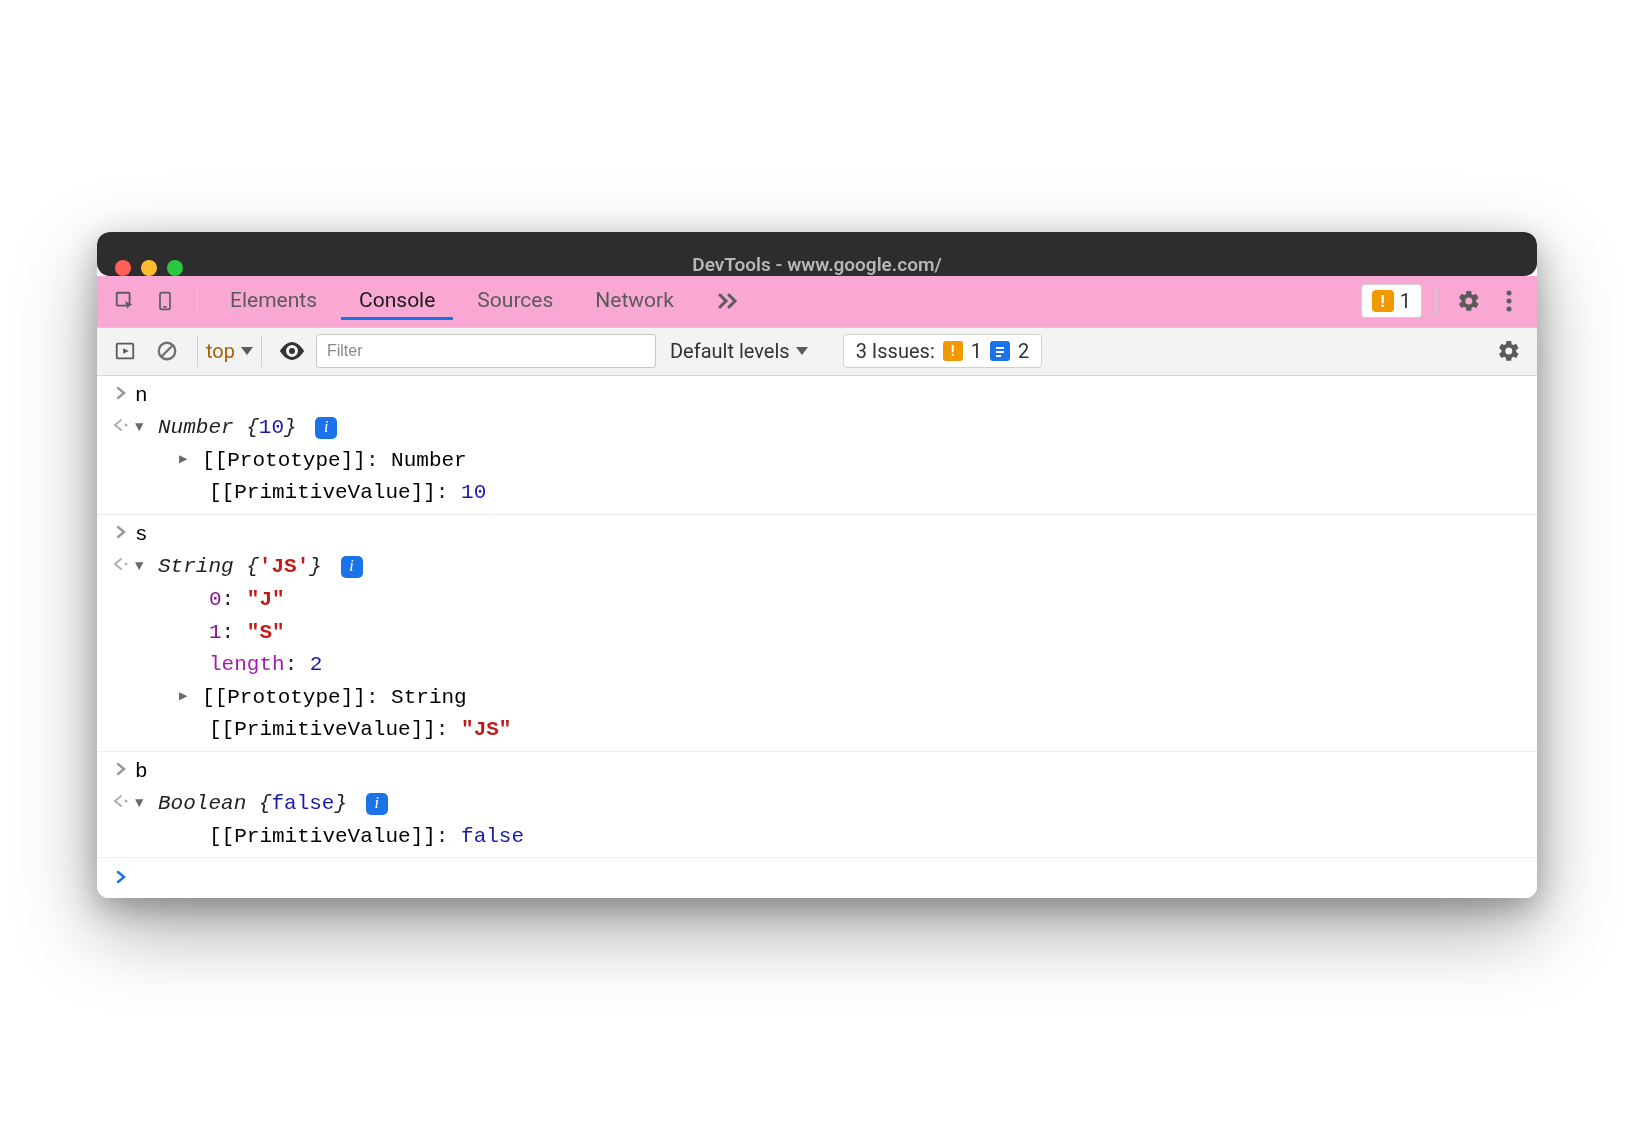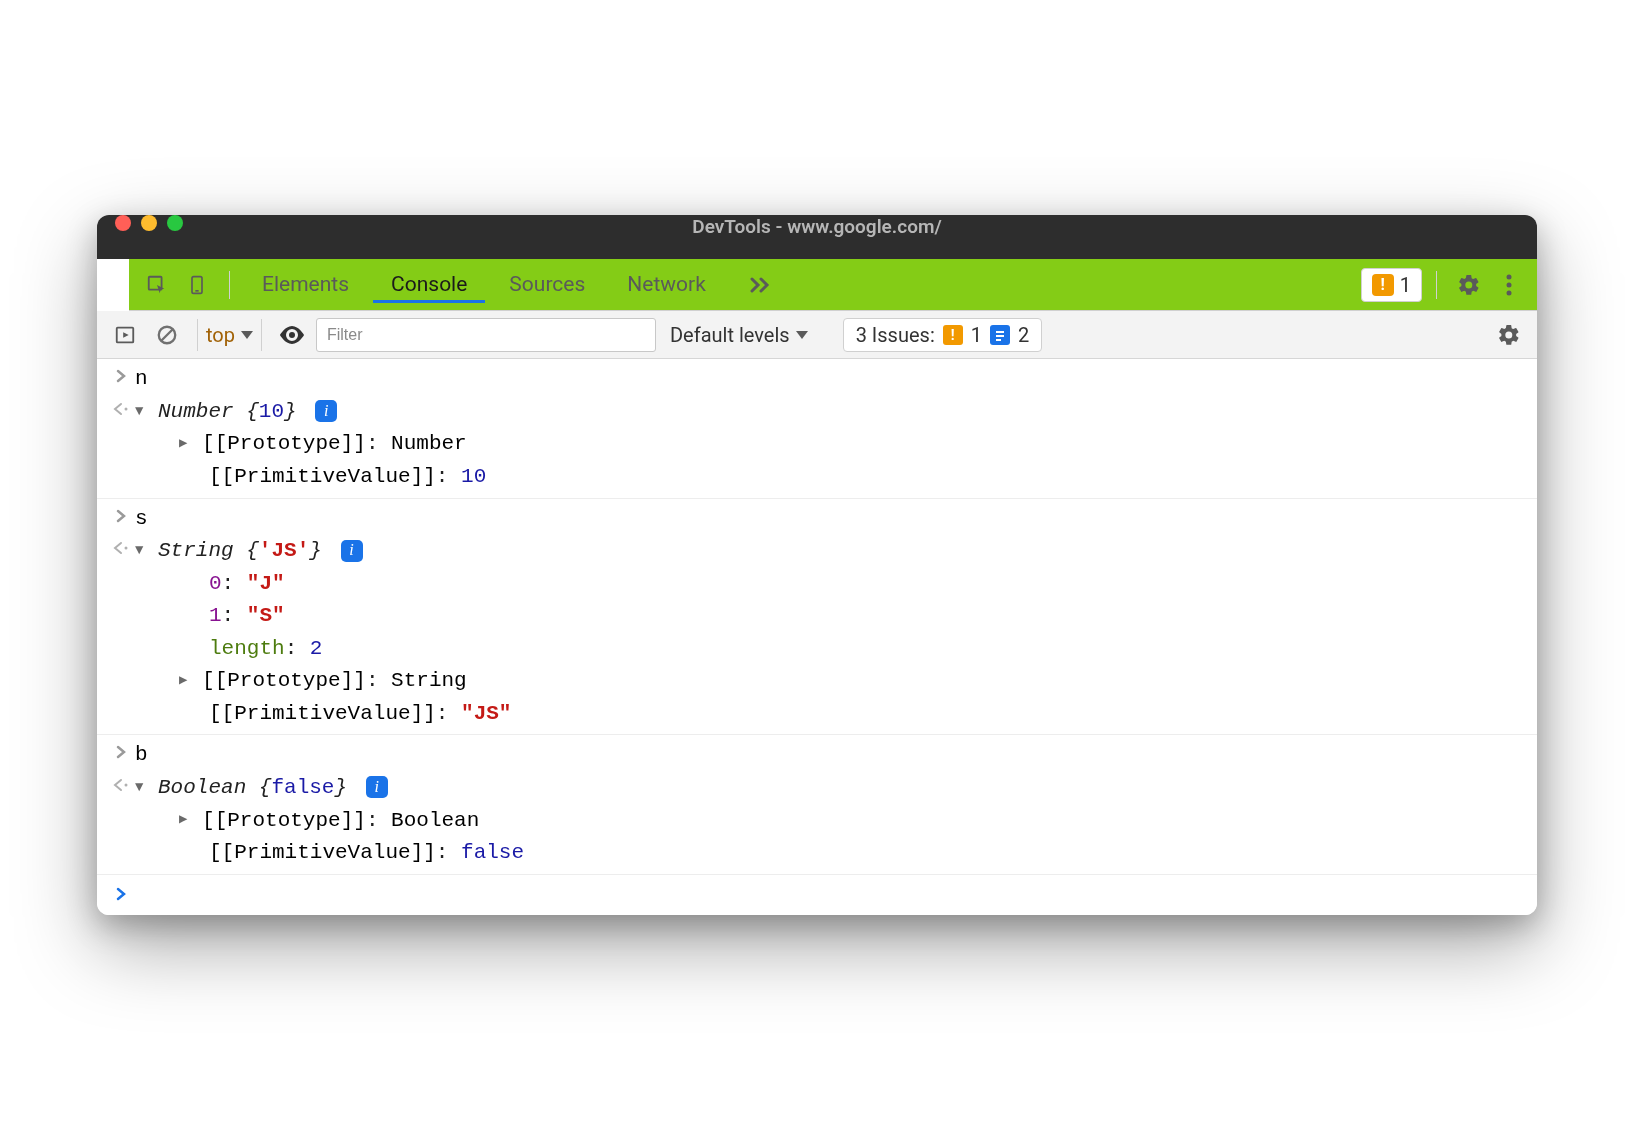--- a/index.html
+++ b/index.html
@@ -17,22 +17,23 @@
     background: #fff;
     border-radius: 12px;
     box-shadow: 0 30px 80px rgba(0,0,0,0.35), 0 10px 30px rgba(0,0,0,0.25);
     overflow: hidden;
   }
   
   .titlebar {
     background: #2d2d2d;
     height: 44px;
     display: flex;
-    align-items: flex-start;
+    align-items: flex-end;
     position: relative;
+    border-radius: 13px;
   }
   .traffic-lights {
     display: flex;
     gap: 10px;
     padding-left: 18px;
   }
   .tl { width: 16px; height: 16px; border-radius: 50%; }
   .tl.red { background: #ff5f57; }
   .tl.yellow { background: #febc2e; }
   .tl.green { background: #28c840; }
@@ -44,24 +45,23 @@
     font-size: 19px;
     font-weight: 600;
     pointer-events: none;
   }
   
   .tabbar {
     height: 52px;
     border-bottom: 1px solid #d0d0d0;
     display: flex;
     align-items: center;
-    background: #84cc16;
+    background: #f9a8d4;
     padding: 8px 10px;
     gap: 4px;
-    margin-left: 32px;
   }
   .icon-btn {
     width: 36px; height: 36px;
     display: flex; align-items: center; justify-content: center;
     color: #5a5a5a;
     border-radius: 4px;
     cursor: pointer;
   }
   .vsep {
     width: 1px; height: 28px;
@@ -193,21 +193,21 @@
     font-style: italic;
     font-family: Georgia, serif;
     font-size: 16px;
     margin-left: 6px;
     vertical-align: middle;
     cursor: pointer;
   }
   .indent1 { padding-left: 44px; }
   .indent2 { padding-left: 74px; }
   .prop-name { color: #881391; }
-  .prop-name.length { color: #4d7c0f; }
+  .prop-name.length { color: #a21caf; }
   .colon { color: #222; }
   .bool-lit { color: #1a1aa6; }
   .prompt-row {
     display: flex; align-items: center;
     padding: 6px 10px 14px;
   }
   .prompt-row .gutter { color: #1a73e8; font-size: 20px; }
 </style>
 </head>
 <body>
@@ -411,24 +411,20 @@
           <svg width="16" height="14" viewBox="0 0 16 14" fill="none" stroke="#b0b0b0" stroke-width="2" stroke-linecap="round">
               <path d="M8 2 L2 7 L8 12"></path>
               <circle cx="13" cy="7" r="1.5" fill="#b0b0b0" stroke="none"></circle>
             </svg>
         </div>
         <div class="content">
           <span class="marker">▼</span>
           <span class="type-name">Boolean</span>
           <span class="brace"> {</span><span class="bool-lit">false</span><span class="brace">}</span>
           <span class="info-badge">i</span>
-          <div class="indent1">
-            <span class="marker">▶</span>
-            <span>[[Prototype]]</span><span class="colon">: </span><span>Boolean</span>
-          </div>
           <div class="indent2">
             <span>[[PrimitiveValue]]</span><span class="colon">: </span><span class="bool-lit">false</span>
           </div>
         </div>
       </div>
     </div>
 
     <div class="prompt-row">
       <div class="gutter">
         <svg width="12" height="14" viewBox="0 0 12 14" fill="none" stroke="#1a73e8" stroke-width="2.5" stroke-linecap="round">

